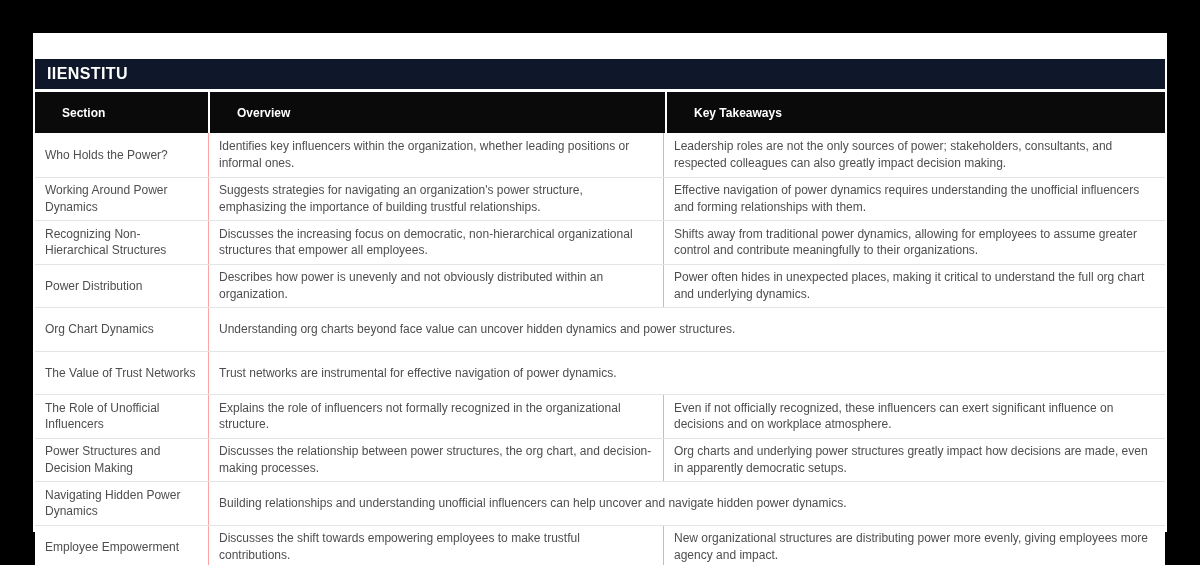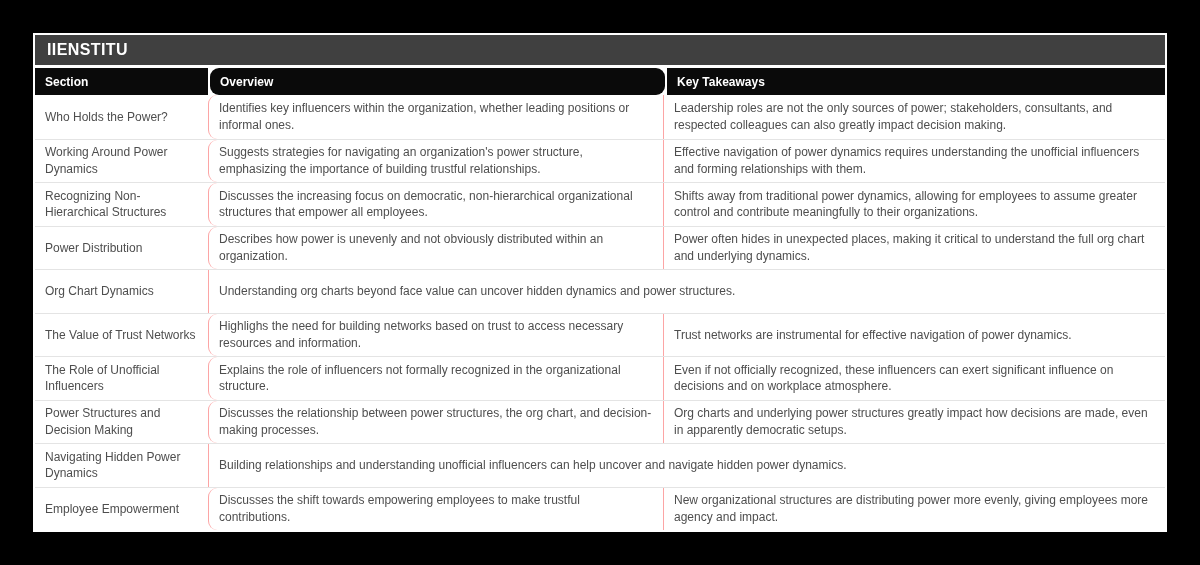--- a/index.html
+++ b/index.html
@@ -10,35 +10,36 @@
     position:relative;
   }
   .card{
     position:absolute;left:33px;top:33px;
     width:1134px;height:499px;
     background:#fff;
     box-sizing:border-box;
     padding:2px;
   }
   .title-bar{
-    height:30px;background:#404040;color:#fff;
+    height:30px;background:#0f172a;color:#fff;
     display:flex;align-items:center;
     padding:0 12px;box-sizing:border-box;
     margin-bottom:3px;
+    margin-top:24px;
   }
   .title-bar span{font-weight:bold;font-size:16px;letter-spacing:.4px;}
   .thead{display:flex;gap:2px;background:#fff;}
   .th{
     background:#0a0a0a;color:#fff;
     font-weight:bold;font-size:12px;
-    height:27px;display:flex;align-items:center;
-    padding:0 10px;box-sizing:border-box;
+    height:41px;display:flex;align-items:center;
+    padding:0 27px;box-sizing:border-box;
   }
   .col-section{width:173px;flex:none;}
-  .col-overview{width:455px;flex:none;border-radius:9px;}
+  .col-overview{width:455px;flex:none;}
   .col-take{flex:1;min-width:0;}
   .tbody{background:#fff;}
   .tr{
     display:flex;height:43.5px;
     border-top:1px solid #e4e4e4;
     box-sizing:border-box;
   }
   .tr:first-child{border-top:none;}
   .td{
     display:flex;align-items:center;
@@ -109,23 +110,20 @@
           <span>Org Chart Dynamics</span>
         </div>
         <div class="td col-take">
           <span>Understanding org charts beyond face value can uncover hidden dynamics and power structures.</span>
         </div>
       </div>
       <div class="tr">
         <div class="td col-section">
           <span>The Value of Trust Networks</span>
         </div>
-        <div class="td col-overview">
-          <span>Highlighs the need for building networks based on trust to access necessary resources and information.</span>
-        </div>
         <div class="td col-take">
           <span>Trust networks are instrumental for effective navigation of power dynamics.</span>
         </div>
       </div>
       <div class="tr">
         <div class="td col-section">
           <span>The Role of Unofficial Influencers</span>
         </div>
         <div class="td col-overview">
           <span>Explains the role of influencers not formally recognized in the organizational structure.</span>

